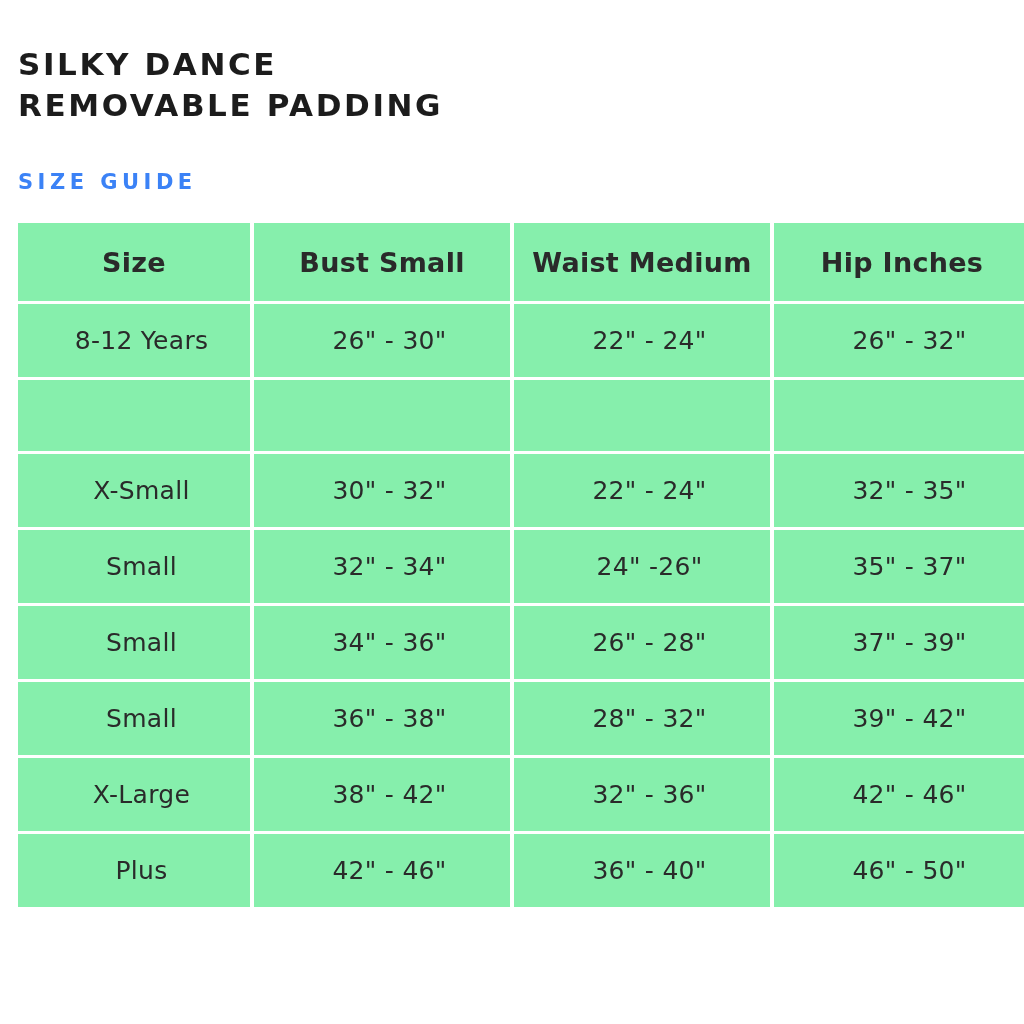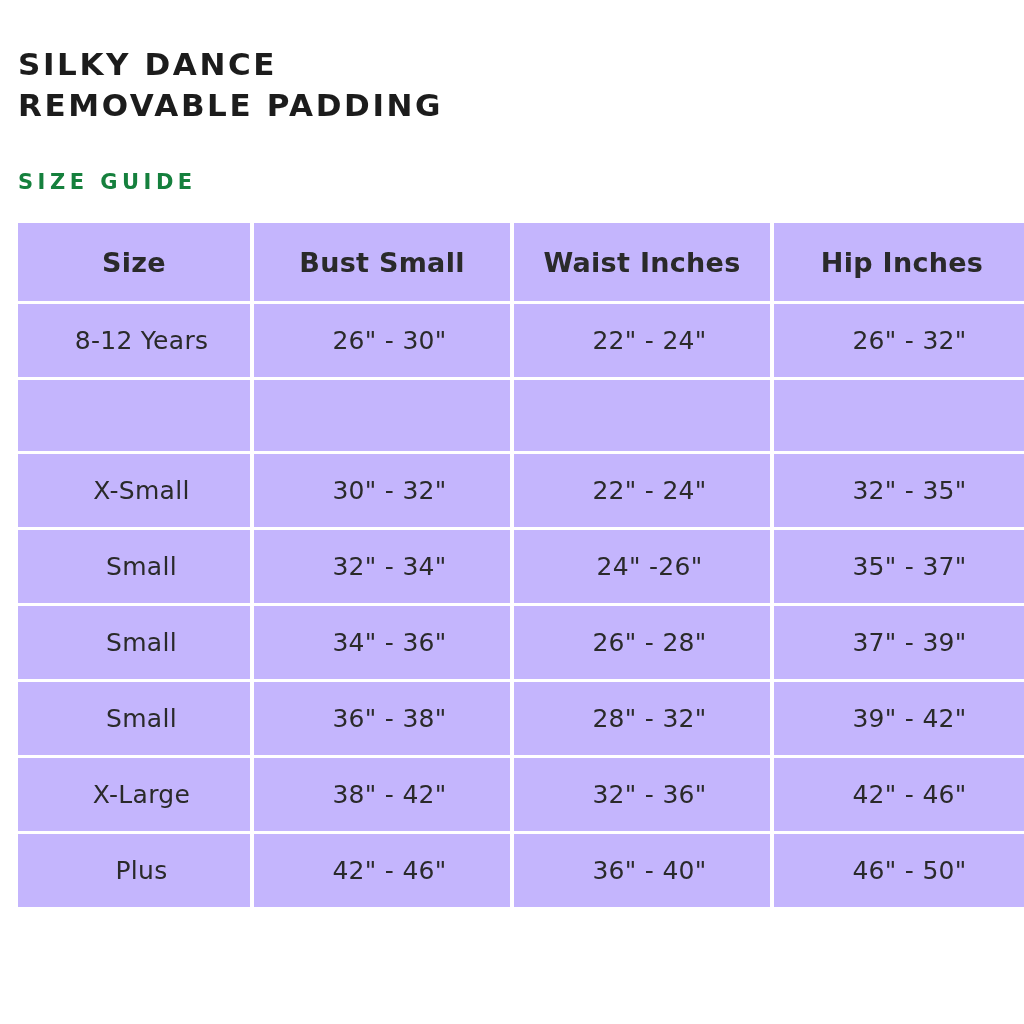--- a/index.html
+++ b/index.html
@@ -32,32 +32,32 @@
     color: #1c1c1c;
     white-space: nowrap;
   }
   .subtitle {
     margin-top: 44px;
     margin-bottom: 26px;
     font-family: "DejaVu Sans", sans-serif;
     font-weight: bold;
     font-size: 21px;
     letter-spacing: 4.5px;
-    color: #15803d;
+    color: #3b82f6;
   }
   table.size-table {
     border-collapse: separate;
     border-spacing: 4px 3px;
     width: 1000px;
     table-layout: fixed;
     margin-left: -4px;
   }
   table.size-table td,
   table.size-table th {
-    background: #c4b5fd;
+    background: #86efac;
     text-align: center;
     vertical-align: middle;
     font-family: "DejaVu Sans", sans-serif;
     color: #2a2a2a;
   }
   table.size-table thead th {
     height: 76px;
     font-size: 27px;
     font-weight: bold;
     letter-spacing: 0.3px;
@@ -95,21 +95,21 @@
     <colgroup>
       <col class="c-size">
       <col class="c-bust">
       <col class="c-waist">
       <col class="c-hip">
     </colgroup>
     <thead>
       <tr>
         <th>Size</th>
         <th>Bust Small</th>
-        <th>Waist Inches</th>
+        <th>Waist Medium</th>
         <th>Hip Inches</th>
       </tr>
     </thead>
     <tbody>
       <tr>
         <td>8-12 Years</td>
         <td>26" - 30"</td>
         <td>22" - 24"</td>
         <td>26" - 32"</td>
       </tr>

